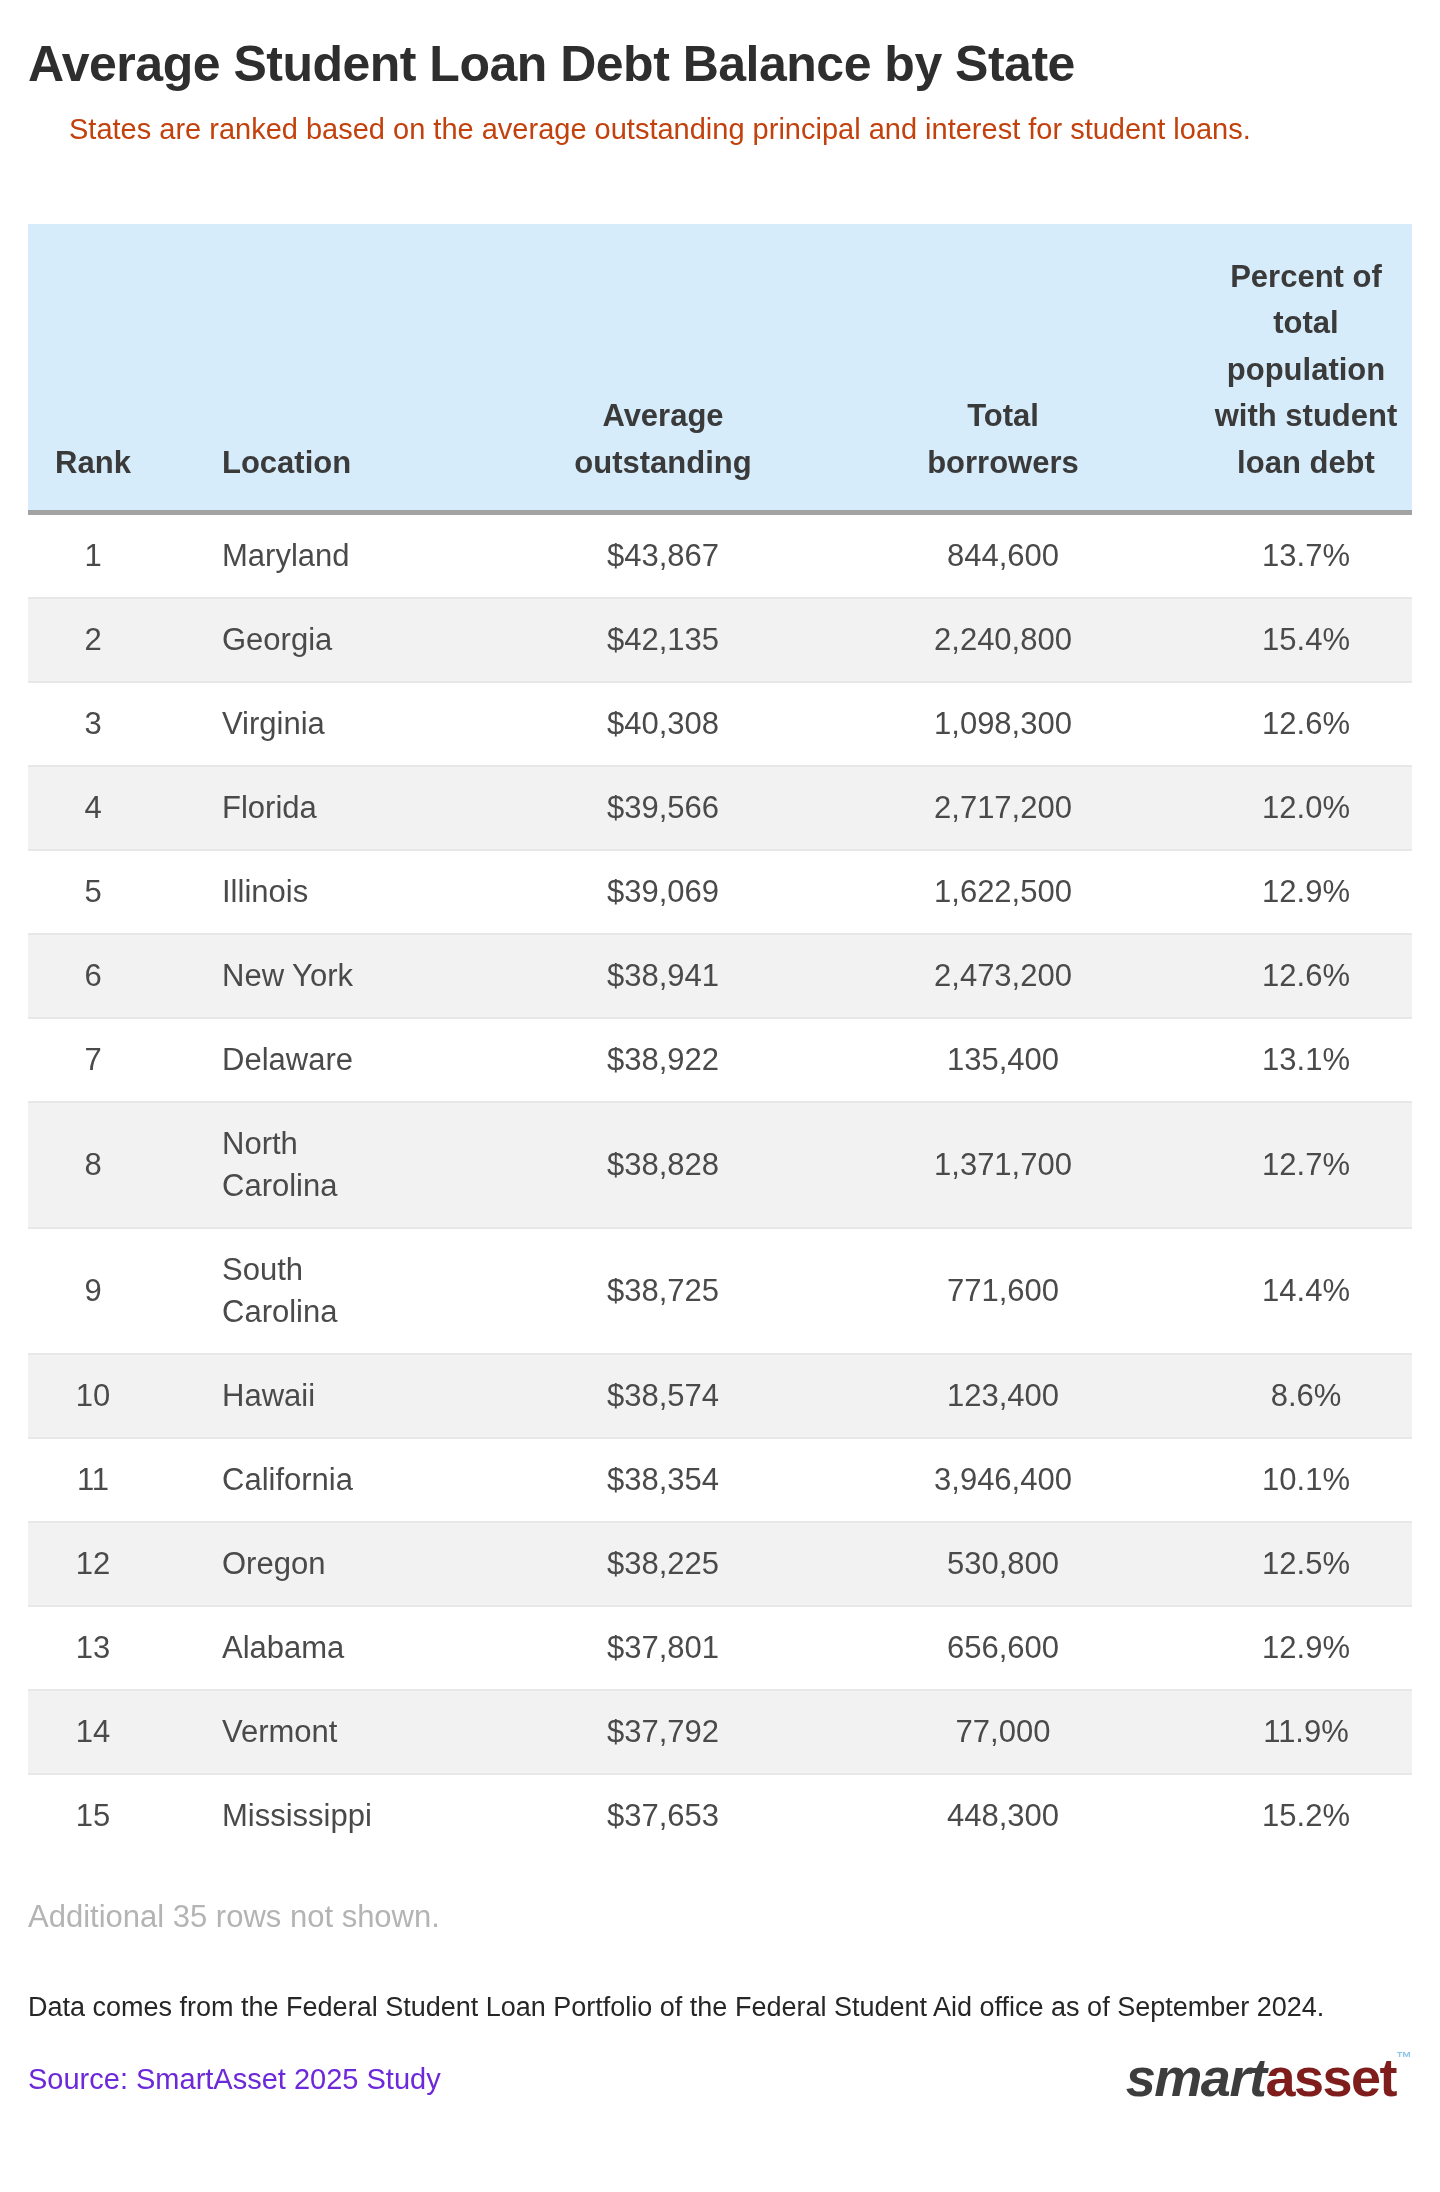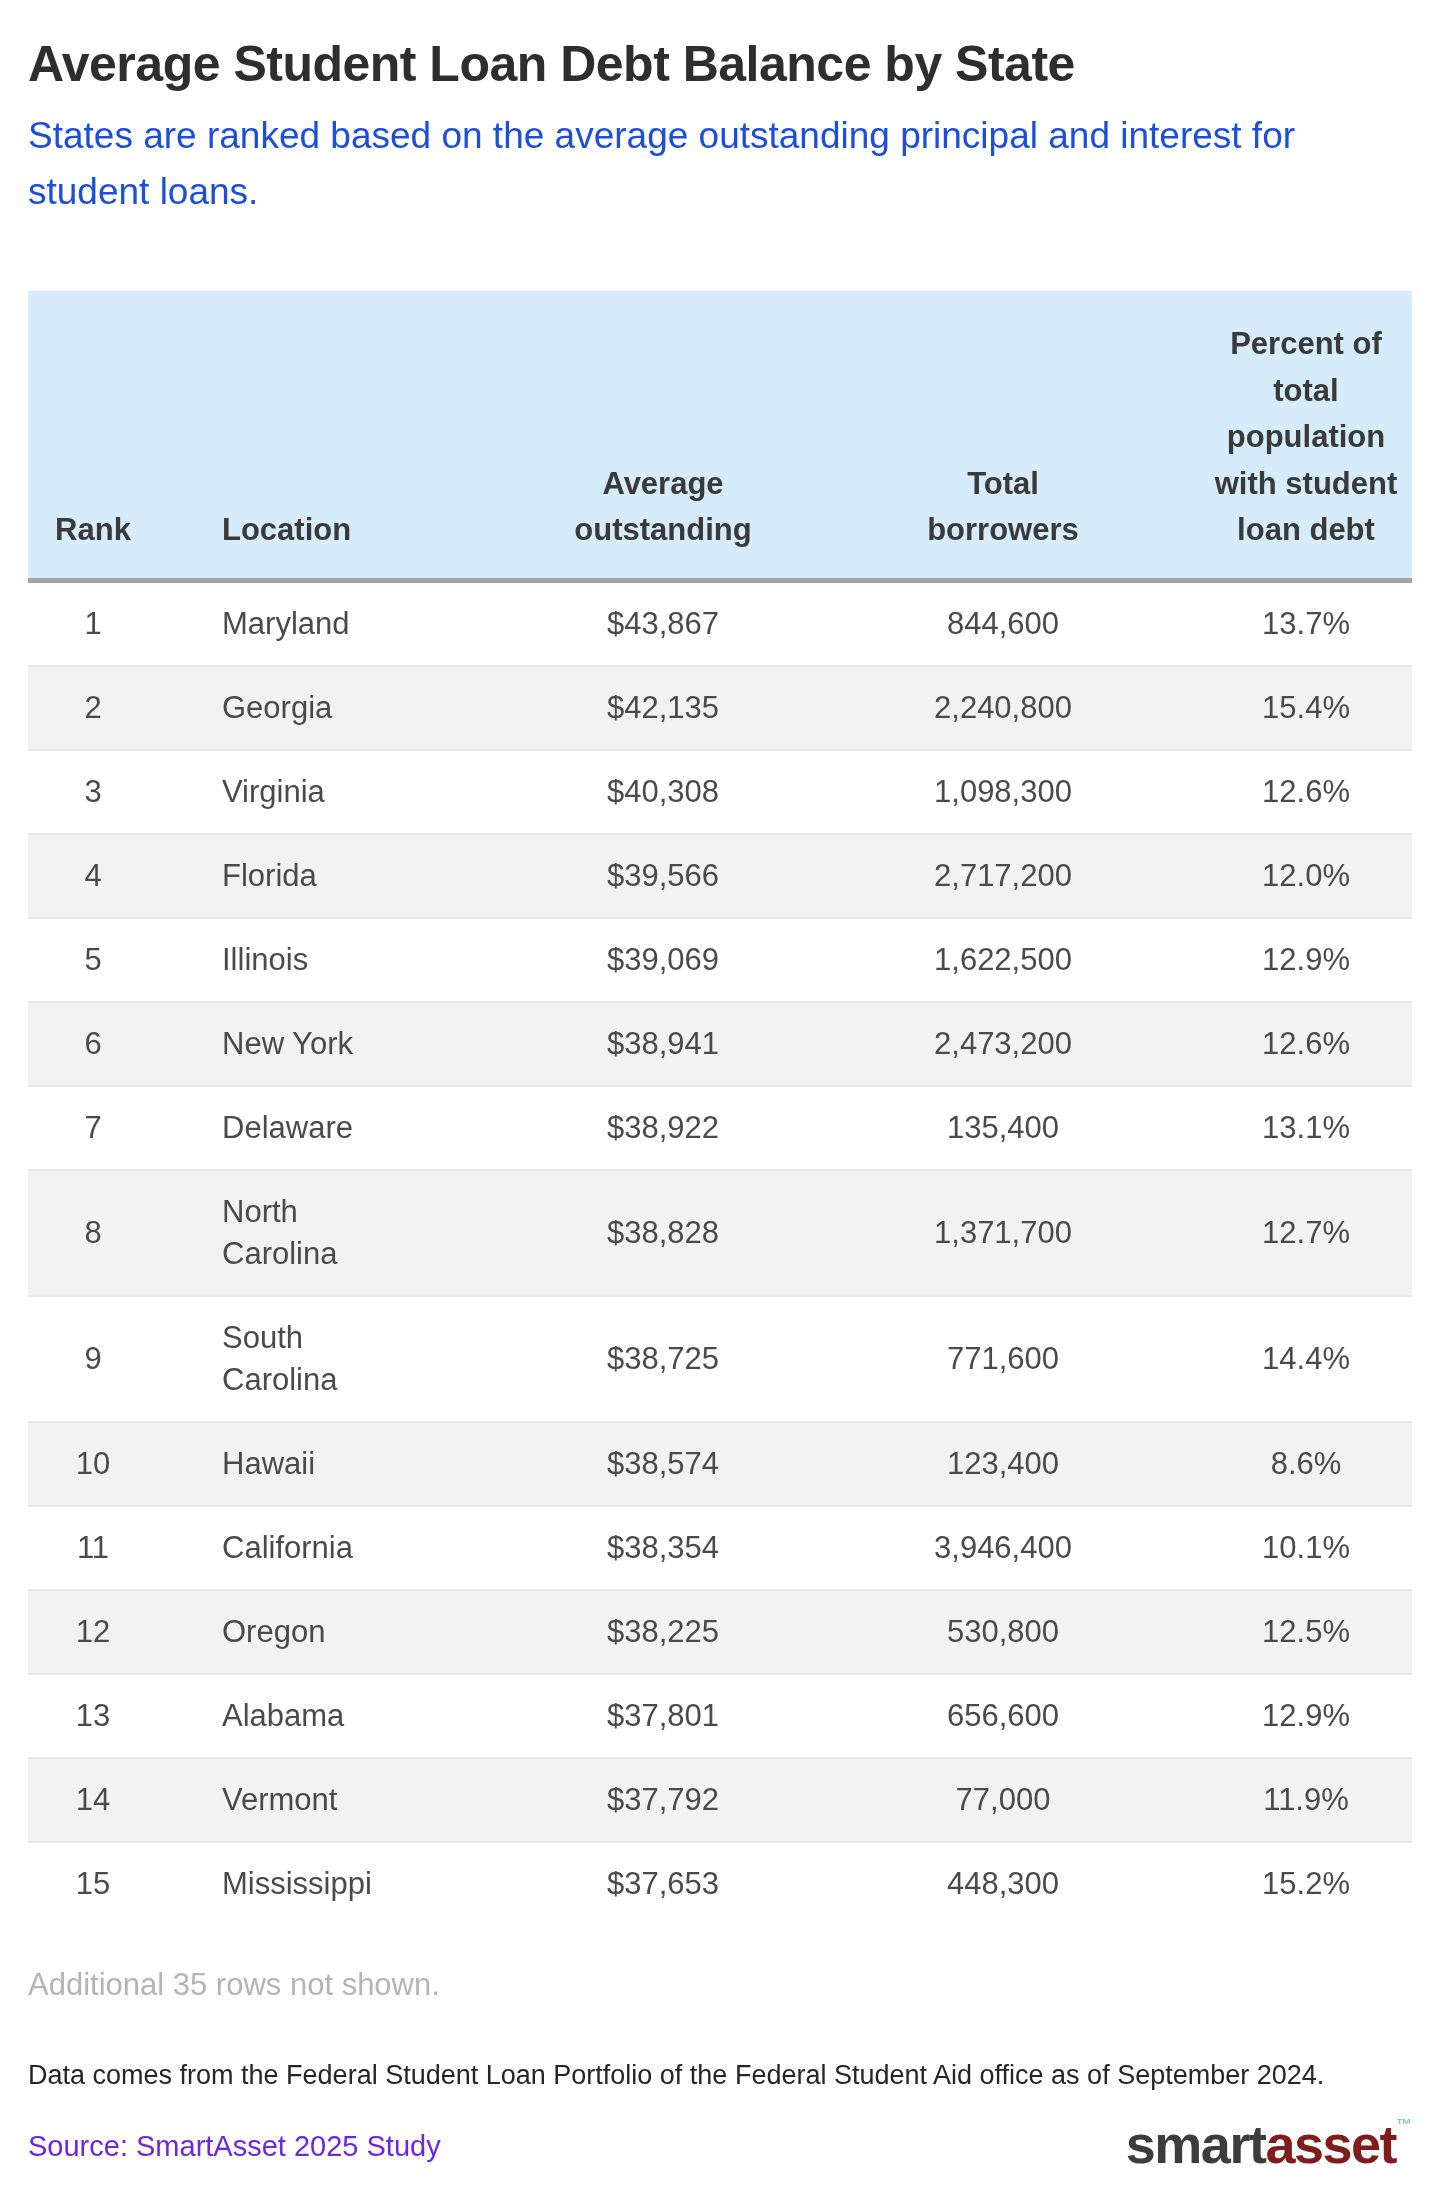--- a/index.html
+++ b/index.html
@@ -20,24 +20,25 @@
   .title {
     font-size: 50px;
     font-weight: bold;
     color: #2e2e2e;
     letter-spacing: -0.5px;
     line-height: 1.2;
     margin: 0;
   }
   .subtitle {
     margin-top: 14px;
-    font-size: 37px;
-    color: #1d4ed8;
+    font-size: 29px;
+    color: #c2410c;
     line-height: 1.5;
     max-width: 1392px;
+    margin-left: 41px;
   }
   table.data-table {
     margin-top: 72px;
     border-collapse: collapse;
     table-layout: fixed;
     width: 1384px;
   }
   thead th {
     background: #d6ecfa;
     vertical-align: bottom;
@@ -93,21 +94,21 @@
     color: #6d28d9;
     padding-bottom: 8px;
   }
   .logo {
     font-size: 54px;
     font-weight: 600;
     letter-spacing: -1.5px;
     line-height: 1;
     white-space: nowrap;
   }
-  .logo .logo-smart { color: #3d3d3d; }
+  .logo .logo-smart { color: #3d3d3d; font-style: italic; }
   .logo .logo-asset { color: #7f1d1d; }
   .logo .logo-tm {
     font-size: 16px;
     color: #8ec7ea;
     vertical-align: top;
     letter-spacing: 0;
   }
 </style>
 </head>
 <body>

